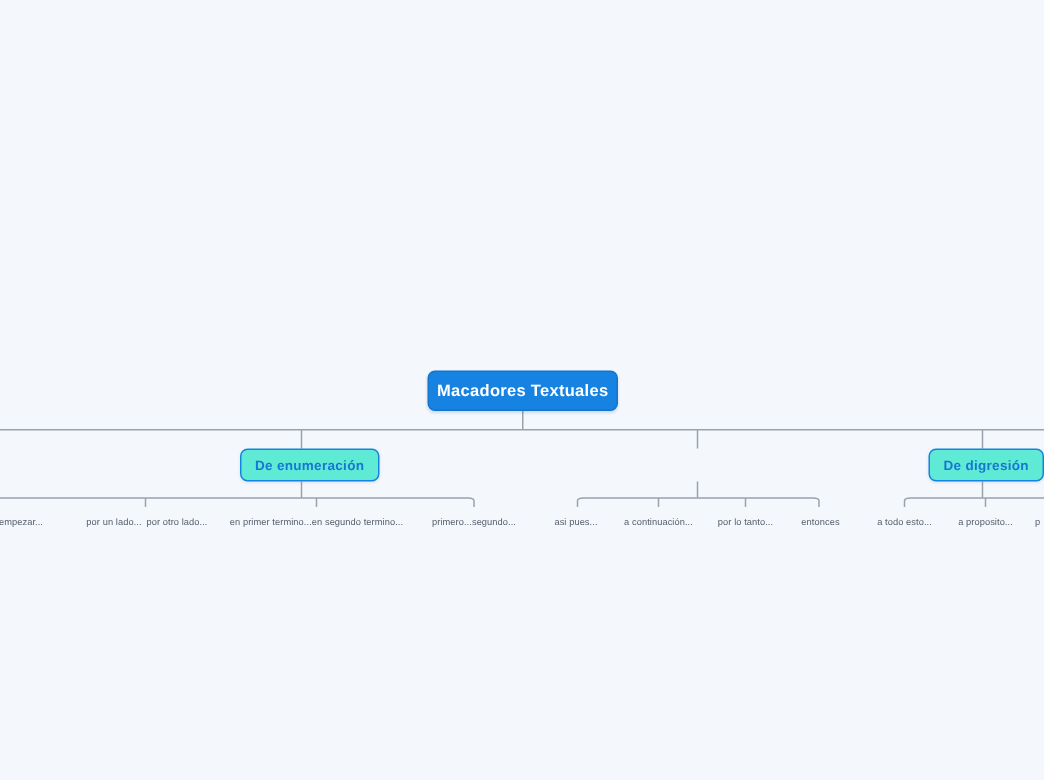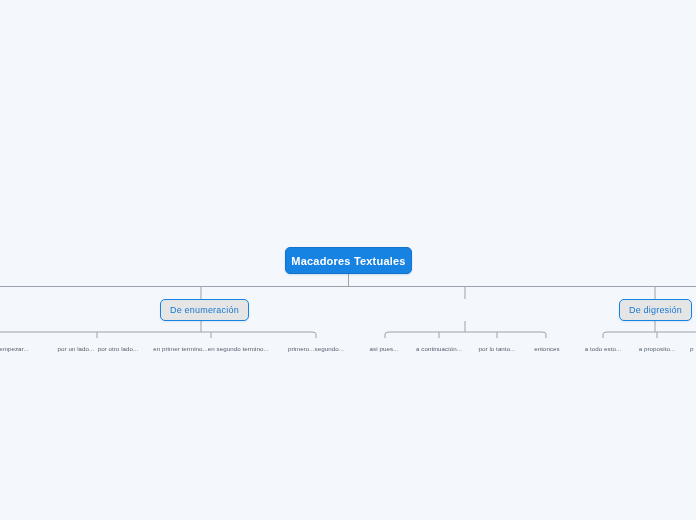--- a/index.html
+++ b/index.html
@@ -50,26 +50,26 @@
     font-weight: bold;
     letter-spacing: 0.2px;
     display: flex;
     align-items: center;
     justify-content: center;
     box-shadow: 0 1px 2px rgba(20,90,160,0.18);
   }
 
   .branch-node {
     height: 22px;
-    background: #e5e5e5;
+    background: #5eead4;
     border: 1.5px solid #1683e2;
     border-radius: 5px;
     color: #1677d2;
     font-size: 9px;
-    font-weight: normal;
+    font-weight: bold;
     letter-spacing: 0.2px;
     display: flex;
     align-items: center;
     justify-content: center;
     padding: 0 9px;
     box-shadow: 0 1px 2px rgba(20,90,160,0.10);
   }
 
   .branch-1 { left: 160px; top: 299px; }
   .branch-2 { left: 426px; top: 299px; }

